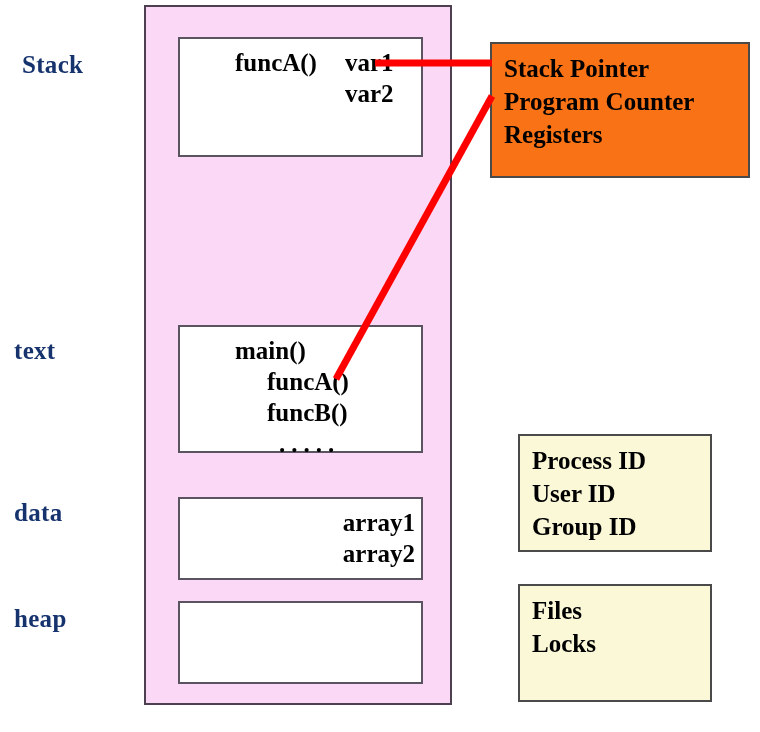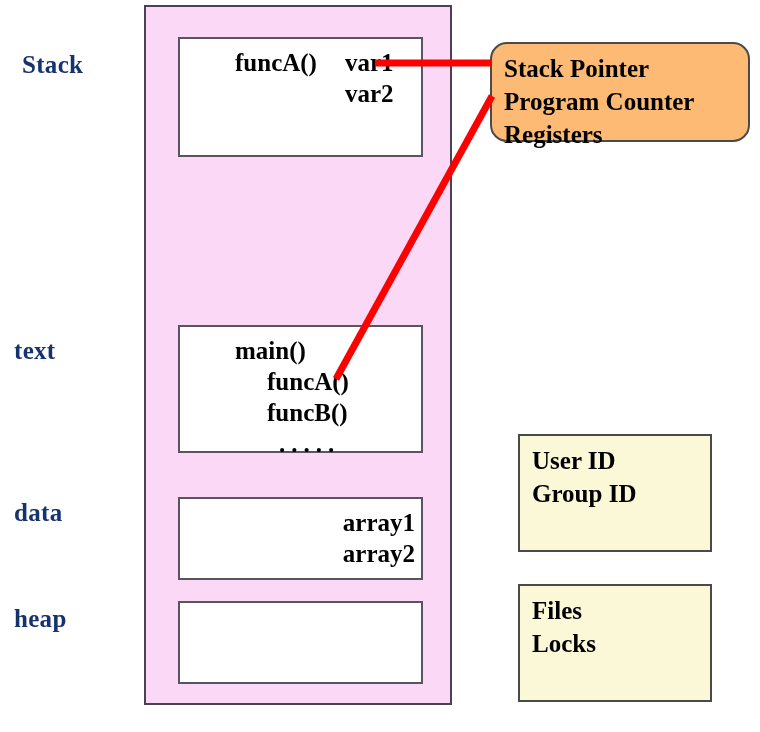--- a/index.html
+++ b/index.html
@@ -102,23 +102,22 @@
     font-weight: bold;
     font-size: 25px;
     line-height: 33px;
     color: #000000;
     white-space: nowrap;
   }
   #cpu-state-box {
     left: 490px;
     top: 42px;
     width: 260px;
-    height: 100px;
-    background: #fdba74;
-    border-radius: 17px;
+    height: 136px;
+    background: #f97316;
   }
   #identity-box {
     left: 518px;
     top: 434px;
     width: 194px;
     height: 118px;
     background: #fbf8d8;
   }
   #resources-box {
     left: 518px;
@@ -184,20 +183,21 @@
     <div class="frame-inner"></div>
   </div>
 
   <div class="info-box" id="cpu-state-box">
     <div class="info-line">Stack Pointer</div>
     <div class="info-line">Program Counter</div>
     <div class="info-line">Registers</div>
   </div>
 
   <div class="info-box" id="identity-box">
+    <div class="info-line">Process ID</div>
     <div class="info-line">User ID</div>
     <div class="info-line">Group ID</div>
   </div>
 
   <div class="info-box" id="resources-box">
     <div class="info-line">Files</div>
     <div class="info-line">Locks</div>
   </div>
 
   <svg id="connectors" viewBox="0 0 760 732" width="760" height="732">

